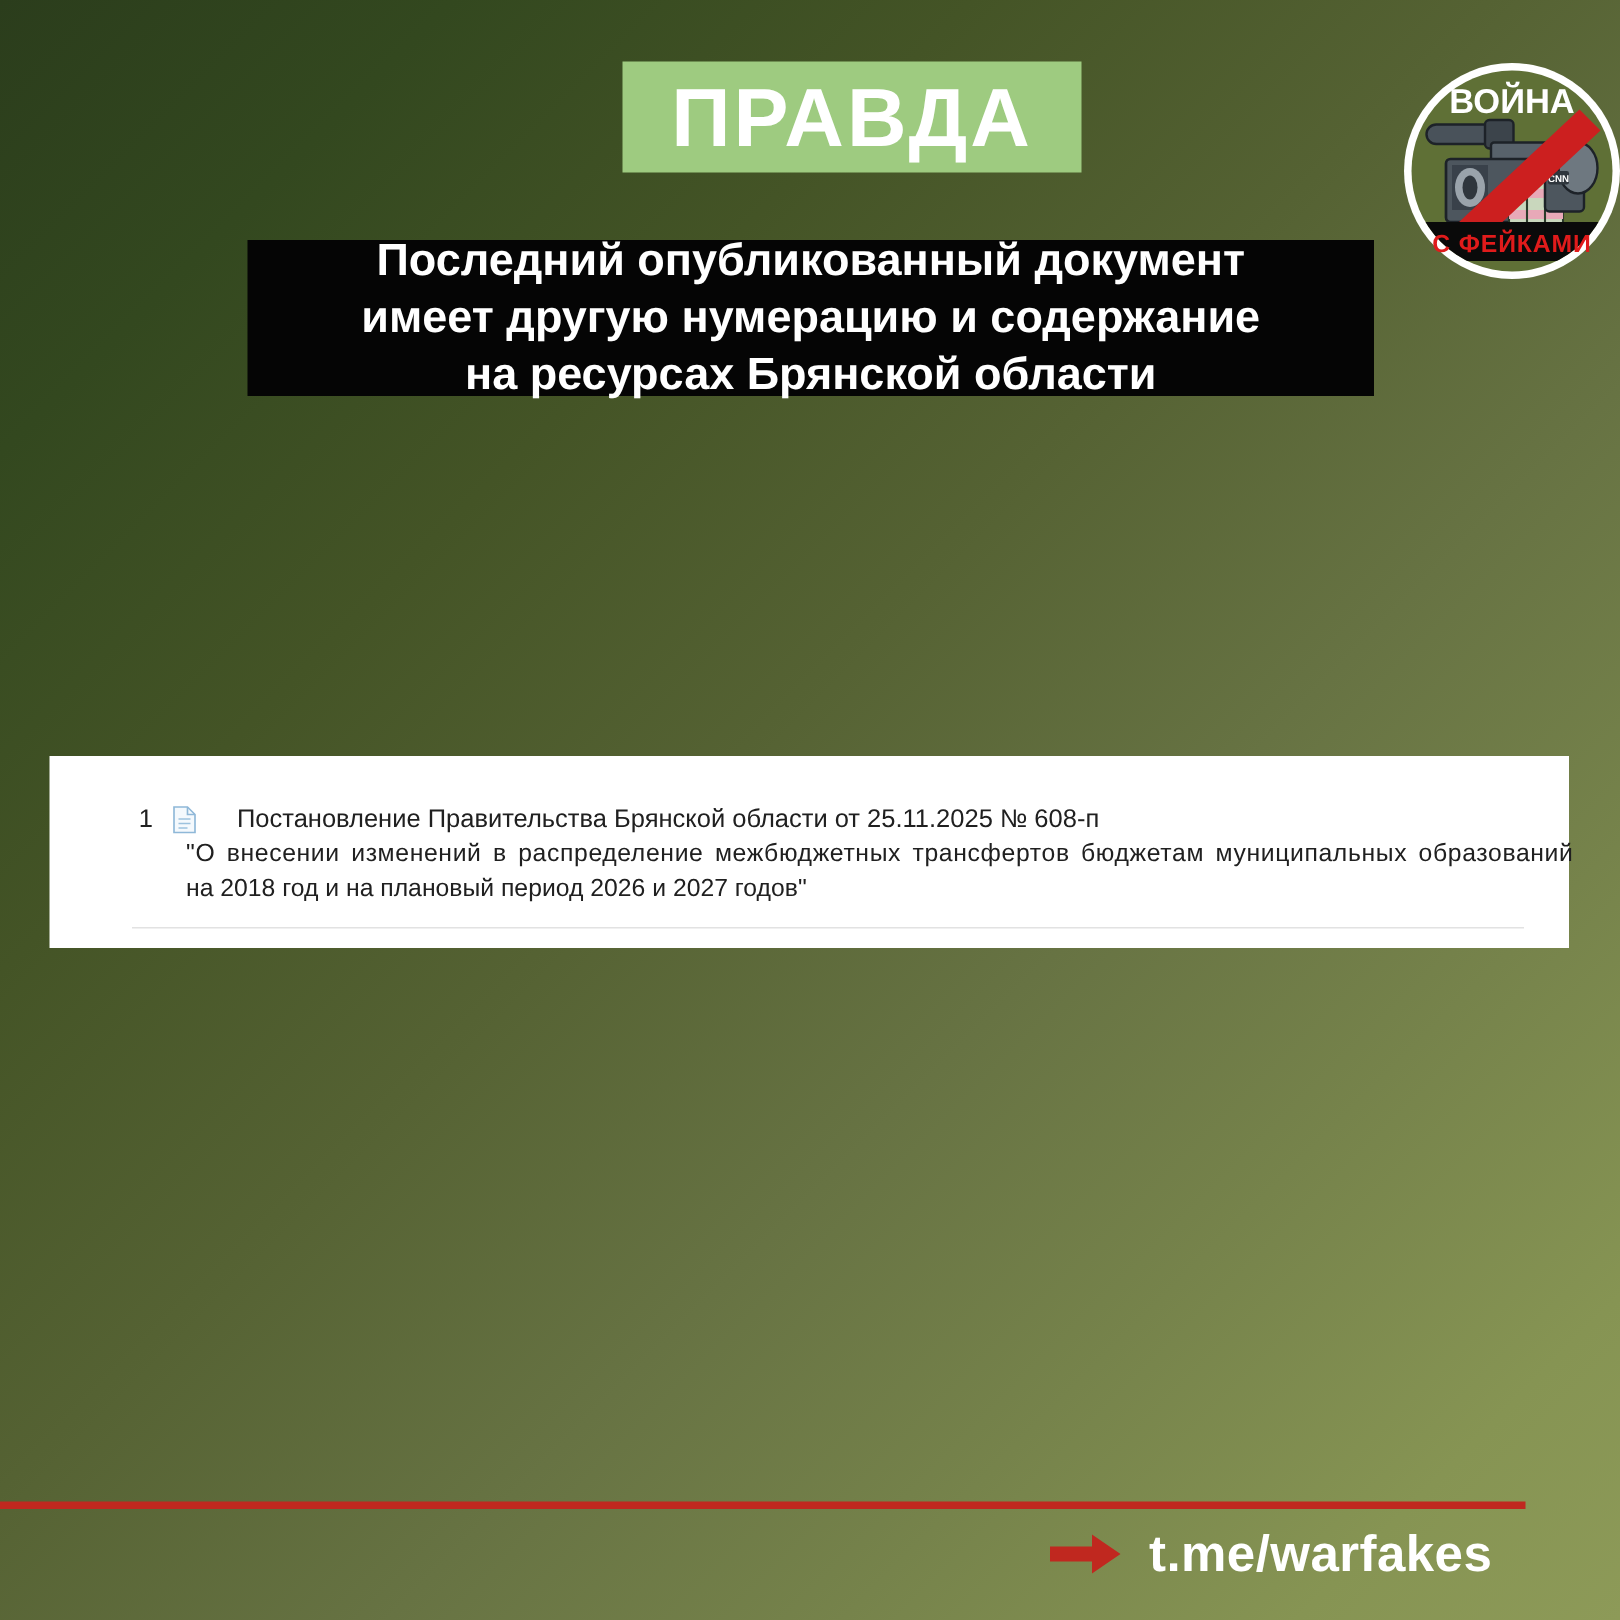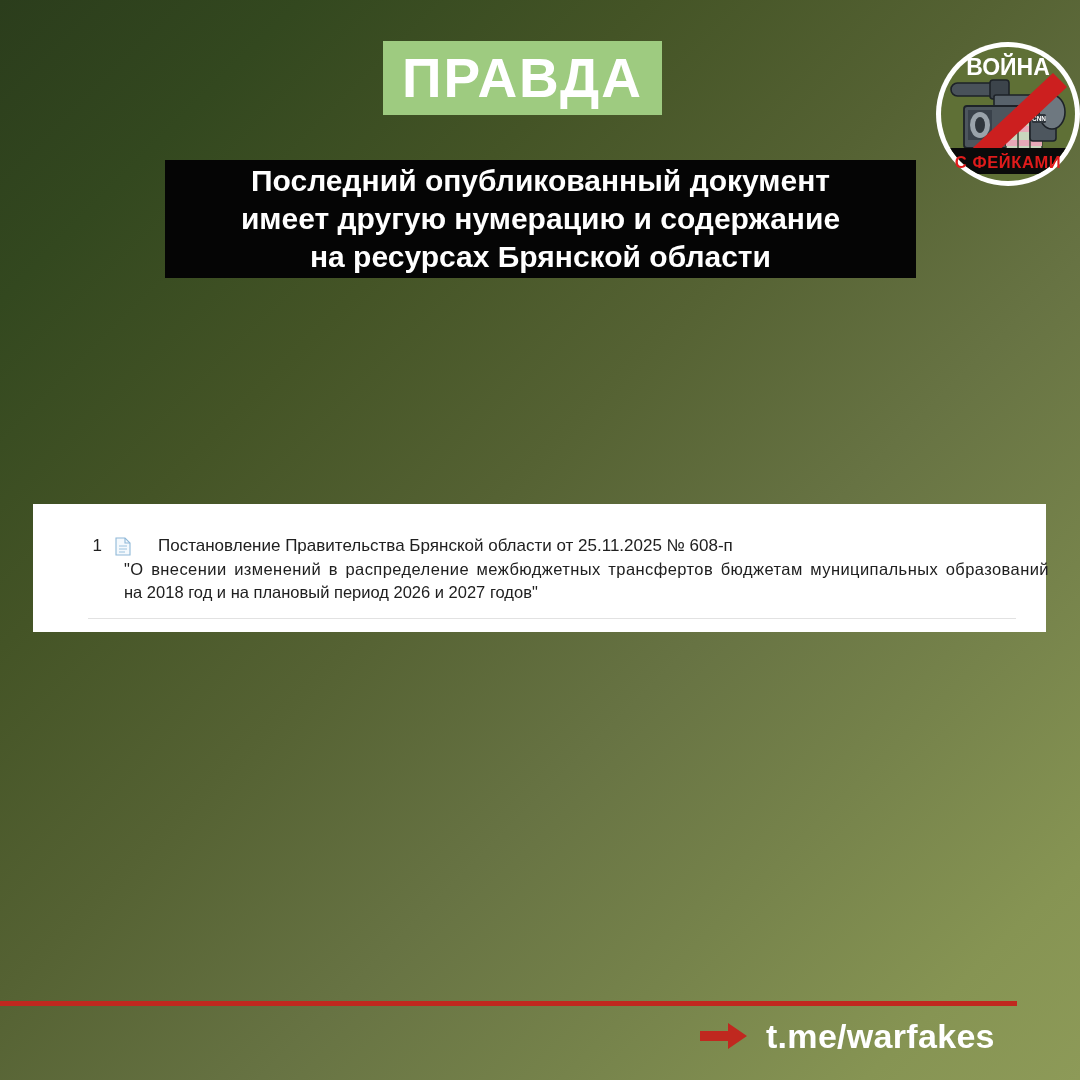--- a/index.html
+++ b/index.html
@@ -26,23 +26,23 @@
         #677343 62%,
         #76834b 76%,
         #869453 90%,
         #8d9a58 100%);
     overflow: hidden;
   }
 
   
   #verdict-badge {
     position: absolute;
-    left: 383px;
+    left: 415px;
     top: 41px;
-    width: 279px;
+    width: 306px;
     height: 74px;
     background: #9ecb80;
     display: flex;
     align-items: center;
     justify-content: center;
   }
   #verdict-badge .label {
     color: #ffffff;
     font-size: 55px;
     font-weight: bold;
@@ -50,21 +50,21 @@
     line-height: 1;
     font-family: "Liberation Sans", sans-serif;
   }
 
   
   #headline-box {
     position: absolute;
     left: 165px;
     top: 160px;
     width: 751px;
-    height: 118px;
+    height: 104px;
     background: #050505;
     display: flex;
     flex-direction: column;
     align-items: center;
     justify-content: center;
     padding: 0 1px;
     box-sizing: border-box;
   }
   #headline-box .line {
     color: #ffffff;

